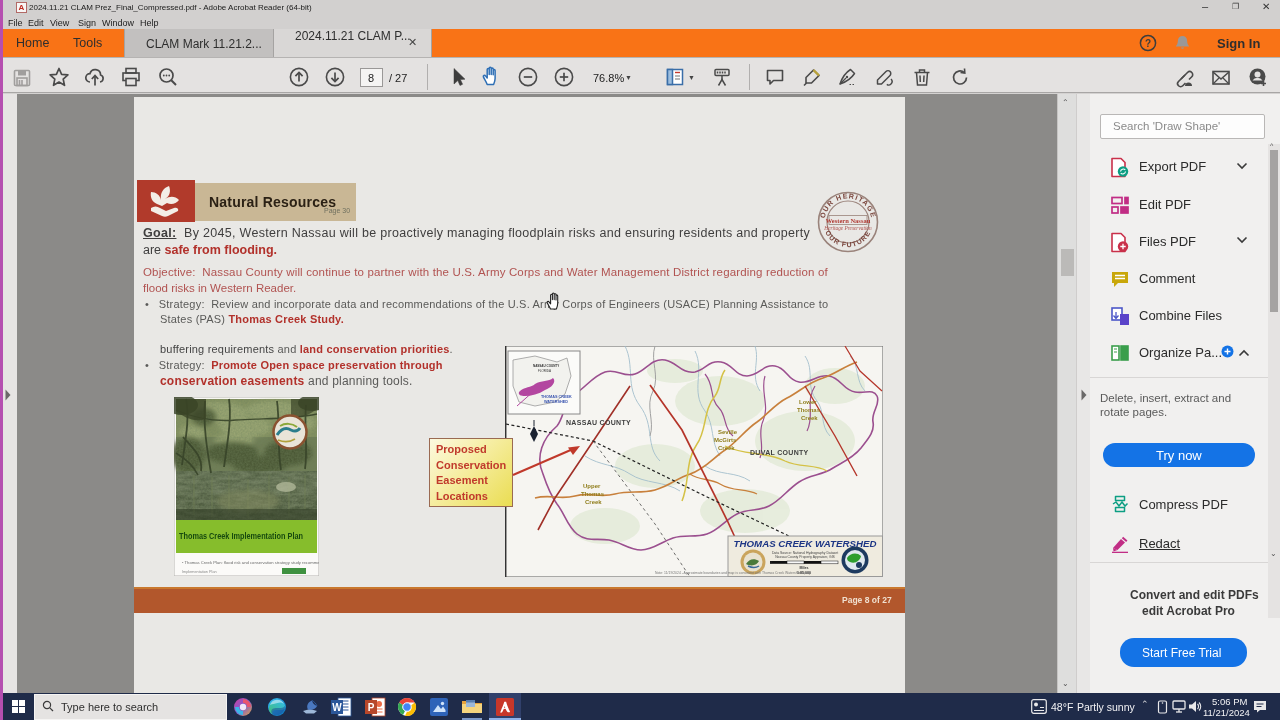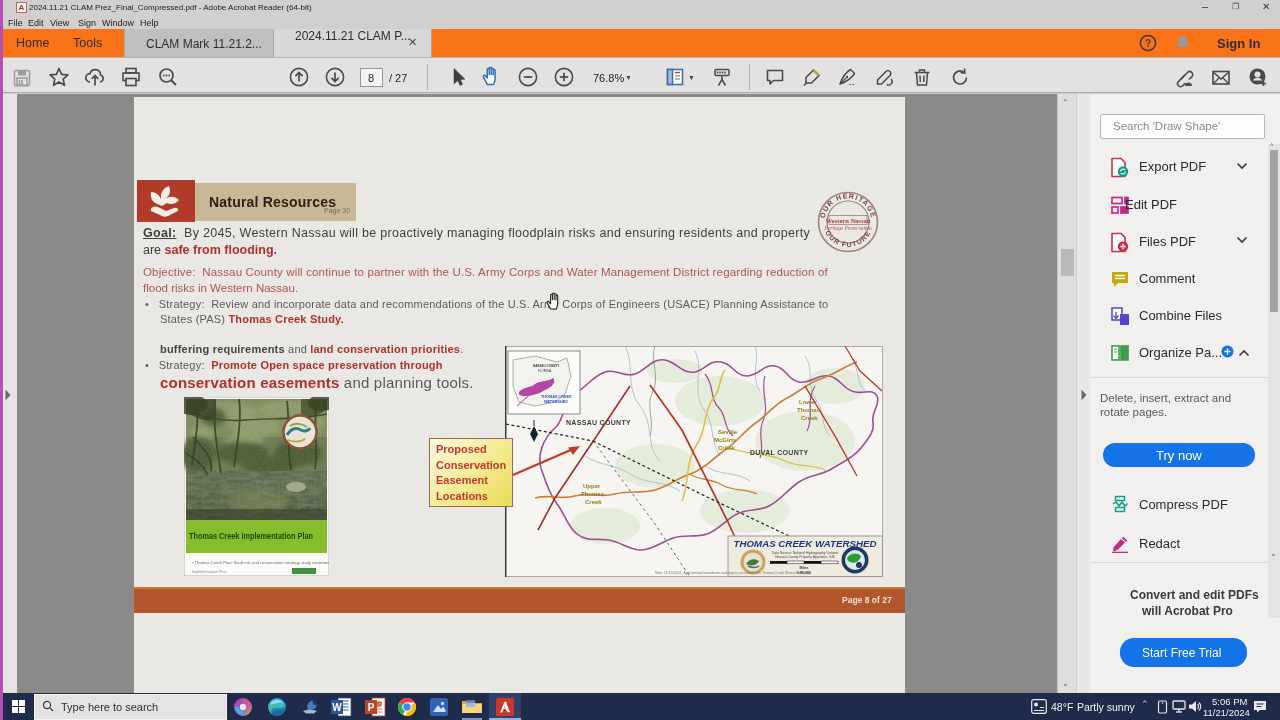--- a/index.html
+++ b/index.html
@@ -277,32 +277,32 @@
         <text font-size="7" font-weight="bold" fill="#7a453c" letter-spacing="1.1"><textPath href="#stTop" startOffset="50%" text-anchor="middle">OUR HERITAGE</textPath></text>
         <text font-size="7" font-weight="bold" fill="#7a453c" letter-spacing="1.1"><textPath href="#stBot" startOffset="50%" text-anchor="middle">OUR FUTURE</textPath></text>
         <rect x="13" y="25.5" width="38" height="9" fill="none" stroke="#9a837b" stroke-width="0.8"></rect>
         <text x="32" y="32.5" text-anchor="middle" font-size="6.5" font-weight="bold" fill="#b03a33" font-family="Liberation Serif">Western Nassau</text>
         <text x="32" y="39.5" text-anchor="middle" font-size="5.3" font-style="italic" fill="#b05550" font-family="Liberation Serif">Heritage Preservation</text>
       </svg>
 
       <div class="abs" style="left:9px;top:129px;font-size:12.5px;color:#3f3e3e;letter-spacing:0.3px;"><span style="font-weight:bold;text-decoration:underline;">Goal:</span>&nbsp; By 2045, Western Nassau will be proactively managing floodplain risks and ensuring residents and property</div>
       <div class="abs" style="left:9px;top:146px;font-size:12.5px;color:#3f3e3e;">are <span style="color:#b2312b;font-weight:bold;">safe from flooding.</span></div>
       <div class="abs" style="left:9px;top:169px;font-size:11.5px;color:#b15351;letter-spacing:0.15px;">Objective:&nbsp; Nassau County will continue to partner with the U.S. Army Corps and Water Management District regarding reduction of</div>
-      <div class="abs" style="left:9px;top:185px;font-size:11.5px;color:#b15351;">flood risks in Western Nassau.</div>
+      <div class="abs" style="left:9px;top:185px;font-size:11.5px;color:#b15351;">flood risks in Western Reader.</div>
       <div class="abs" style="left:11px;top:201px;font-size:11px;color:#5a5a58;letter-spacing:0.2px;">•&nbsp;&nbsp; Strategy:&nbsp; Review and incorporate data and recommendations of the U.S. Army Corps of Engineers (USACE) Planning Assistance to</div>
       <div class="abs" style="left:26px;top:216px;font-size:11px;color:#5a5a58;letter-spacing:0.2px;">States (PAS) <span style="color:#b2312b;font-weight:bold;">Thomas Creek Study.</span></div>
-      <div class="abs" style="left:26px;top:246px;font-size:11px;color:#5a5a58;letter-spacing:0.2px;"><span style="color:#444;font-weight:bold;">buffering requirements</span> and <span style="color:#b2312b;font-weight:bold;margin-top:22px;">land conservation priorities</span>.</div>
+      <div class="abs" style="left:26px;top:246px;font-size:11px;color:#5a5a58;letter-spacing:0.2px;"><span style="color:#444;font-weight:normal;">buffering requirements</span> and <span style="color:#b2312b;font-weight:bold;margin-top:22px;">land conservation priorities</span>.</div>
       <div class="abs" style="left:11px;top:262px;font-size:11px;color:#5a5a58;letter-spacing:0.2px;">•&nbsp;&nbsp; Strategy:&nbsp; <span style="color:#b2312b;font-weight:bold;">Promote Open space preservation through</span></div>
-      <div class="abs" style="left:26px;top:277px;font-size:15px;color:#5a5a58;letter-spacing:0.2px;"><span style="color:#b2312b;font-weight:bold;">conservation easements</span> and planning tools.</div>
+      <div class="abs" style="left:26px;top:277px;font-size:12px;color:#5a5a58;letter-spacing:0.2px;"><span style="color:#b2312b;font-weight:bold;">conservation easements</span> and planning tools.</div>
 
       <svg class="abs" style="left:410px;top:190px;" width="20" height="24" viewBox="0 0 20 24">
           <path d="M6.5 22 C5.5 19.5 4 17.5 3.2 15.8 C2.7 14.7 4.2 13.9 5 14.9 L6.6 16.8 L6.6 8.2 C6.6 6.9 8.4 6.9 8.4 8.2 L8.4 12.6 L8.4 7 C8.4 5.7 10.2 5.7 10.2 7 L10.2 12.6 L10.2 7.6 C10.2 6.4 12 6.4 12 7.6 L12 13 L12 8.9 C12 7.7 13.7 7.7 13.7 8.9 L13.7 16.2 C13.7 18.4 13.1 20.2 12.4 22 Z" fill="#fff" stroke="#222" stroke-width="1.1" stroke-linejoin="round"></path>
         </svg>
 
-      <div class="abs" style="left:40px;top:300px;width:145px;height:179px;margin-left:10px;">
+      <div class="abs" style="left:40px;top:300px;width:145px;height:179px;">
         <svg width="145" height="179" viewBox="0 0 145 179">
           <defs>
             <filter id="ptex" x="0" y="0" width="100%" height="100%">
               <feTurbulence type="fractalNoise" baseFrequency="0.55" numOctaves="3" seed="7" result="n"></feTurbulence>
               <feColorMatrix in="n" type="matrix" values="0 0 0 0 0.18  0 0 0 0 0.25  0 0 0 0 0.12  0 0 0 0.9 0"></feColorMatrix>
             </filter>
             <filter id="soft" x="-20%" y="-20%" width="140%" height="140%">
                 <feGaussianBlur stdDeviation="2.5"></feGaussianBlur>
               </filter>
             <filter id="ptex2" x="0" y="0" width="100%" height="100%">
@@ -514,21 +514,21 @@
       <div class="abs" style="left:20px;top:49px;">
           <svg width="20" height="20" viewBox="0 0 20 20">
             <g fill="none" stroke="#c12d85" stroke-width="1.7">
               <rect x="2" y="2.5" width="10" height="6"></rect>
               <rect x="2" y="12" width="6" height="6"></rect>
               <rect x="11" y="12" width="7" height="6" fill="#c12d85"></rect>
               <rect x="15" y="2.5" width="3" height="6" fill="#c12d85"></rect>
             </g>
           </svg>
         </div>
-      <span class="abs" style="left:35px;top:51px;font-size:13px;color:#2b2b2b;">Edit PDF</span>
+      <span class="abs" style="left:49px;top:51px;font-size:13px;color:#2b2b2b;">Edit PDF</span>
 
       <div class="abs" style="left:20px;top:86px;">
           <svg width="19" height="21" viewBox="0 0 19 21">
             <path d="M2 1.5 h9 l4 4 v14 h-13 Z" fill="#fff" stroke="#c9304a" stroke-width="1.6" stroke-linejoin="round"></path>
             <circle cx="13" cy="14.5" r="5.2" fill="#c9304a"></circle>
             <path d="M13 11.8 v5.4 M10.3 14.5 h5.4" stroke="#fff" stroke-width="1.3"></path>
           </svg>
         </div>
       <span class="abs" style="left:49px;top:88px;font-size:13px;color:#2b2b2b;">Files PDF</span>
       <svg class="abs" style="left:146px;top:90px;" width="12" height="8" viewBox="0 0 12 8">
@@ -585,24 +585,24 @@
     <span class="abs" style="left:49px;top:403px;font-size:13px;color:#2b2b2b;">Compress PDF</span>
 
     <div class="abs" style="left:20px;top:441px;">
         <svg width="20" height="18" viewBox="0 0 20 18">
           <path d="M3 13 L11 4 L15 7.5 L7.5 15 Z" fill="#c12d85"></path>
           <path d="M3 13 L7.5 15 L3.5 16.5 Z" fill="#c12d85"></path>
           <path d="M12.5 2.5 L16.8 6.2" stroke="#c12d85" stroke-width="2" fill="none"></path>
           <path d="M2 17.5 h16" stroke="#c12d85" stroke-width="1.6"></path>
         </svg>
       </div>
-    <span class="abs" style="left:49px;top:442px;font-size:13px;color:#2b2b2b;">Redact</span>
+    <span class="abs" style="left:49px;top:442px;font-size:13px;color:#2b2b2b;text-decoration:underline;">Redact</span>
     <div class="abs" style="left:0;top:468px;width:178px;height:1px;background:#d8d6d5;"></div>
     <span class="abs" style="left:40px;top:494px;font-size:12px;font-weight:bold;color:#3a3a3a;">Convert and edit PDFs</span>
-    <span class="abs" style="left:52px;top:510px;font-size:12px;font-weight:bold;color:#3a3a3a;">will Acrobat Pro</span>
+    <span class="abs" style="left:52px;top:510px;font-size:12px;font-weight:bold;color:#3a3a3a;">edit Acrobat Pro</span>
     <div class="abs" style="left:30px;top:544px;width:127px;height:29px;background:#1473e6;border-radius:14px;"></div>
     <span class="abs" style="left:52px;top:552px;font-size:12px;color:#fff;">Start Free Trial</span>
 
     <div class="abs" style="left:178px;top:50px;width:12px;height:474px;background:#e5e3e2;"></div>
     <div class="abs" style="left:180px;top:56px;width:8px;height:162px;background:#a5a3a2;"></div>
     <span class="abs" style="left:180px;top:48px;font-size:7px;color:#555;">^</span>
     <span class="abs" style="left:180px;top:455px;font-size:8px;color:#555;">⌄</span>
   </div>
 </div>
 

